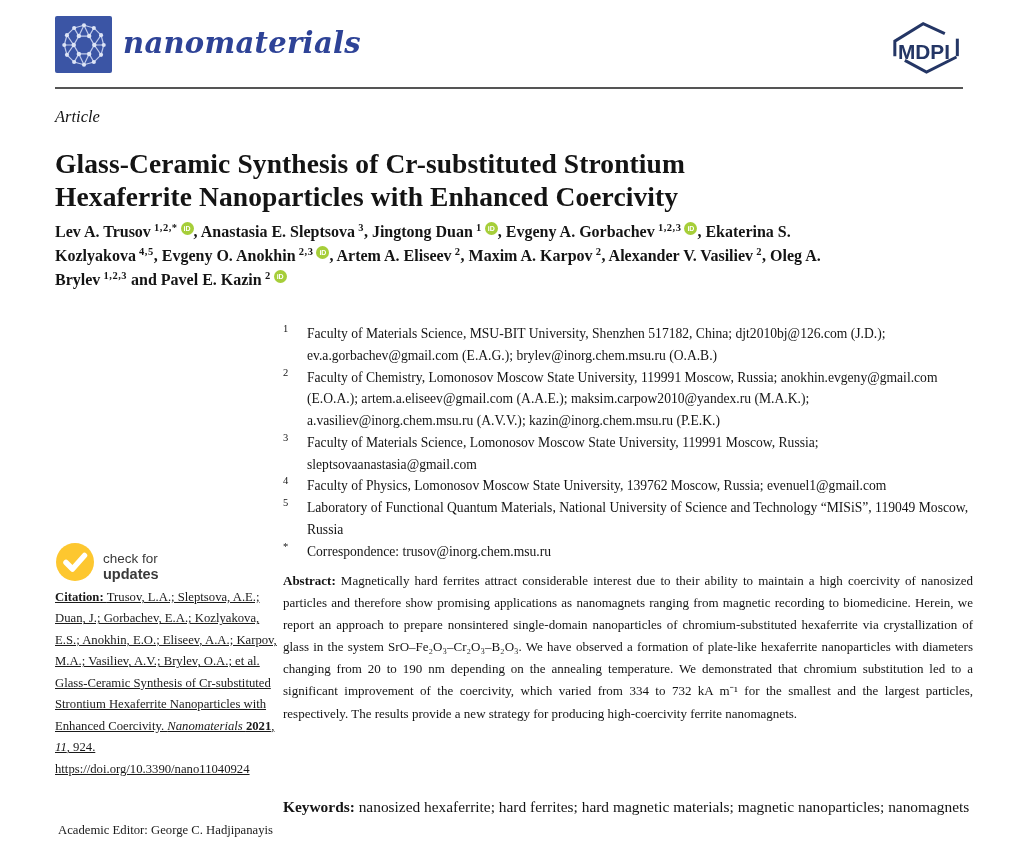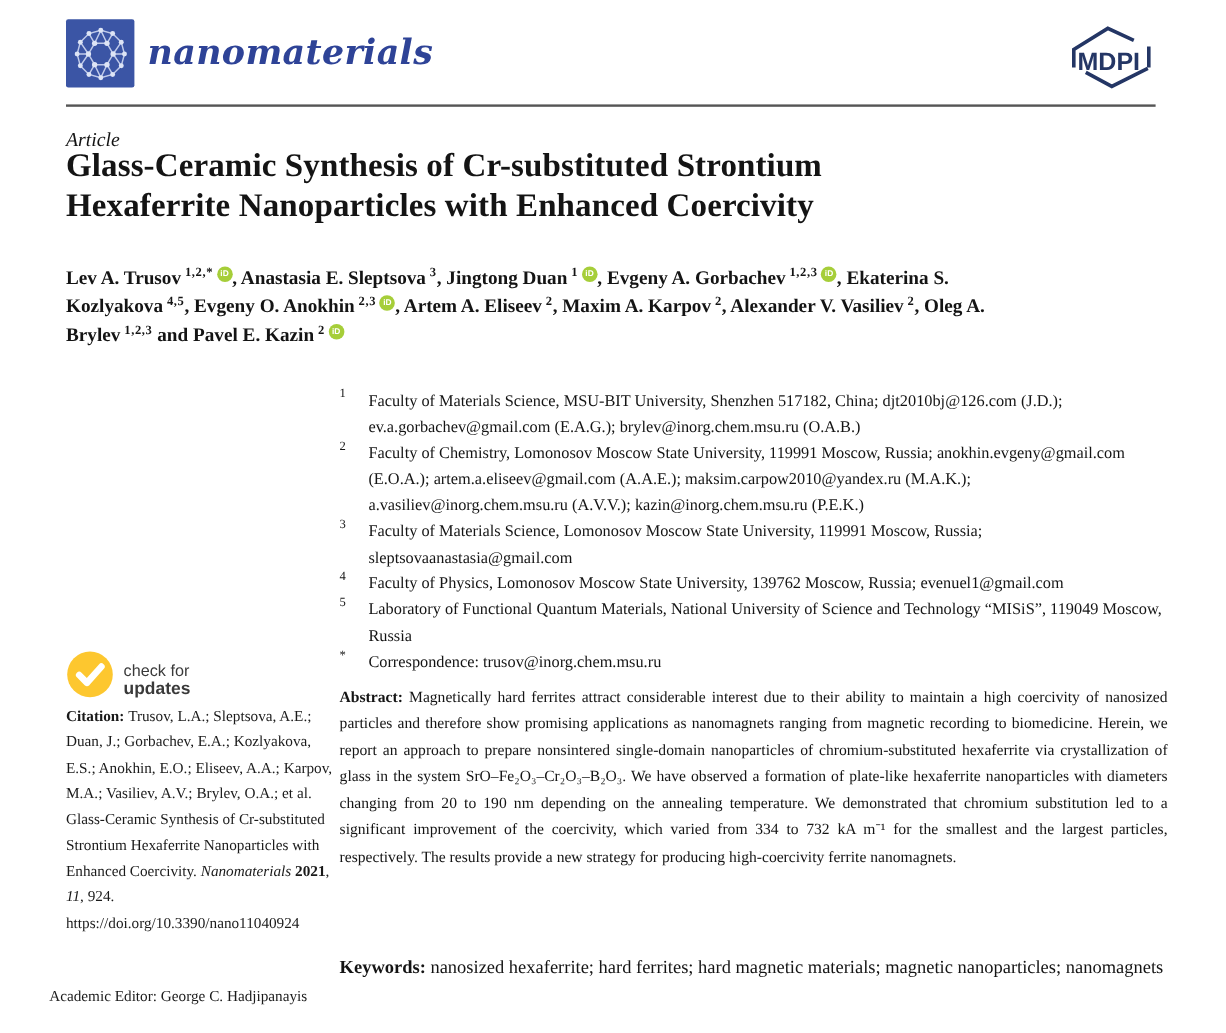--- a/index.html
+++ b/index.html
@@ -16,21 +16,21 @@
   .journal-name{
     position:absolute;left:123px;top:26px;
     font-family:"DejaVu Serif",serif;font-style:italic;font-weight:bold;
     font-size:29px;color:#2e4397;letter-spacing:.3px;cursor:pointer;
   }
   .mdpi-logo{position:absolute;left:884px;top:18px;width:80px;height:58px;cursor:pointer;}
   .header-rule{position:absolute;left:55px;top:87px;width:908px;height:2px;background:#555555;}
   
   .article-type{position:absolute;left:55px;top:107px;font-style:italic;font-size:16.5px;}
   .page-title{
-    position:absolute;left:55px;top:121px;width:760px;
+    position:absolute;left:55px;top:147px;width:760px;
     font-size:27.5px;font-weight:bold;line-height:1.2;letter-spacing:.1px;
   }
   .authors{
     position:absolute;left:55px;top:220px;width:792px;
     font-size:16px;font-weight:bold;line-height:1.43;
   }
   .a-sup{font-size:10.5px;font-weight:bold;letter-spacing:.5px;}
   .orcid{
     display:inline-block;width:13px;height:13px;border-radius:50%;
     background:#a6ce39;color:#ffffff;font-family:"Liberation Sans",sans-serif;
@@ -39,22 +39,22 @@
   }
   
   .affs{position:absolute;left:283px;top:323px;width:694px;font-size:13.6px;line-height:1.6;}
   .aff-row{display:flex;}
   .aff-marker{flex:0 0 17px;font-size:10.5px;position:relative;top:-2px;}
   .aff-text{flex:1;margin-left:7px;font-family:Liberation Serif, serif;}
   
   .badge{position:absolute;left:55px;top:542px;display:flex;align-items:flex-end;cursor:pointer;}
   .badge-text{font-family:"Liberation Sans",sans-serif;font-size:13.5px;color:#3a3a3a;line-height:1.12;margin-left:8px;}
   .badge-line2{font-weight:bold;font-size:14.5px;}
-  .citation{position:absolute;left:55px;top:587px;width:224px;font-size:12.7px;line-height:1.69;color:#1a1a1a;word-wrap:break-word;}
-  .editor{position:absolute;left:41px;top:820px;width:224px;font-size:12.7px;line-height:1.69;color:#1a1a1a;}
+  .citation{position:absolute;left:55px;top:587px;width:224px;font-size:12.7px;line-height:1.69;color:#1a1a1a;word-wrap:break-word;text-decoration:underline;}
+  .editor{position:absolute;left:58px;top:820px;width:224px;font-size:12.7px;line-height:1.69;color:#1a1a1a;}
   
   .abstract{position:absolute;left:283px;top:570px;width:690px;font-size:13px;line-height:1.7;text-align:justify;}
   .keywords{position:absolute;left:283px;top:794px;width:690px;font-size:15.4px;line-height:1.7;text-align:justify;}
   .seg-b{font-weight:bold;}
   .seg-i{font-style:italic;}
   .doi-link{cursor:pointer;}
 </style>
 </head>
 <body>
 

